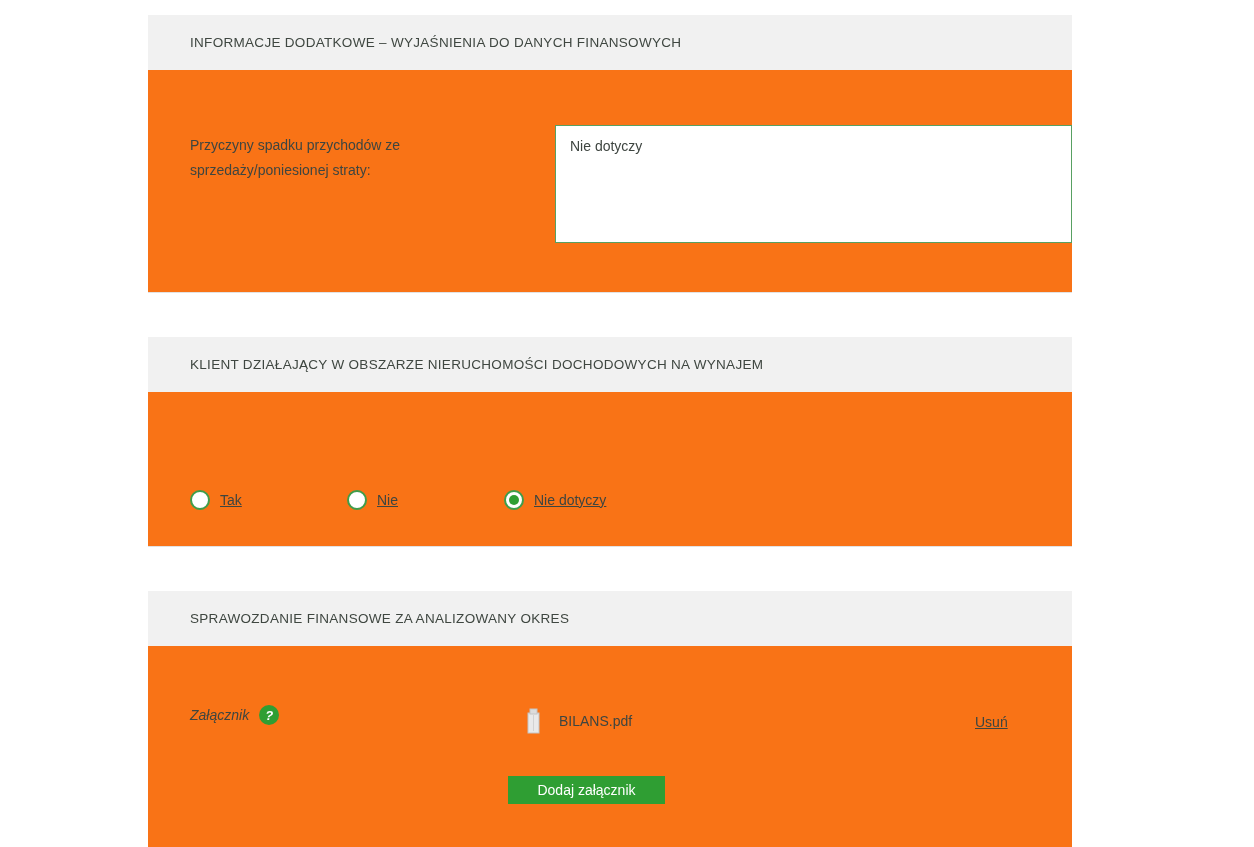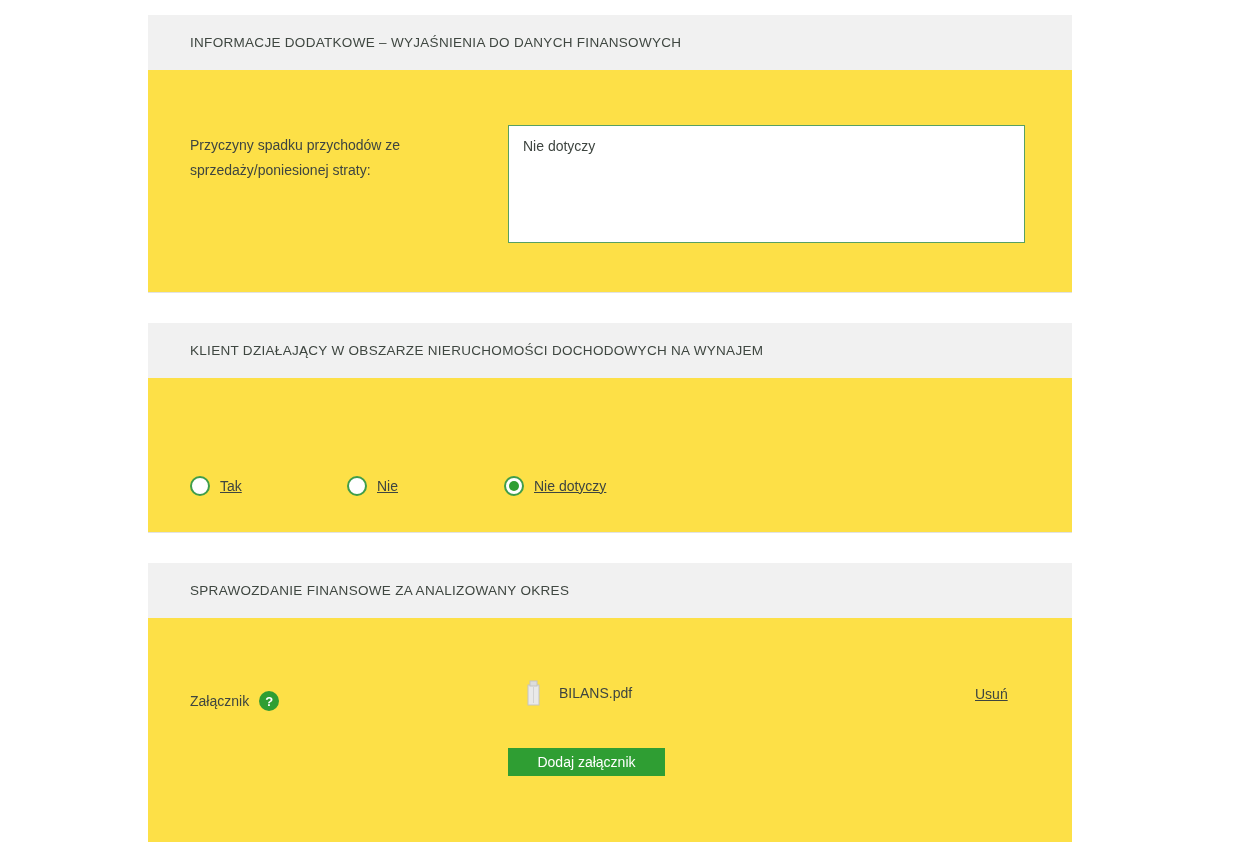--- a/index.html
+++ b/index.html
@@ -1,25 +1,25 @@
 <!DOCTYPE html>
 <html lang="pl"><head>
 <meta charset="utf-8">
 <style>
   * { margin:0; padding:0; box-sizing:border-box; }
   html,body { background:#ffffff; width:1254px; height:847px; overflow:hidden;
     font-family:"Liberation Sans", sans-serif; color:#3e4540; }
   .page { position:relative; width:924px; margin:15px 0 0 148px; }
 
-  section { margin-bottom:30px; }
+  section { margin-bottom:44px; }
   .sec-header {
     background:#f1f1f1; height:55px; display:flex; align-items:center;
     padding-left:42px; font-size:13.5px; letter-spacing:.3px; color:#3f4741;
   }
-  .sec-body { background:#fde047; border-bottom:1px solid #e2e2e2; position:relative; }
+  .sec-body { background:#f97316; border-bottom:1px solid #e2e2e2; position:relative;justify-content:space-between; }
 
   
   .body-info { height:223px; display:flex; padding:55px 0 0 42px; }
   .field-label { width:318px; font-size:14px; line-height:25px; padding-top:8px; }
   .field-textarea {
     width:517px; height:118px; background:#ffffff; border:1px solid #58a062;
     font-family:"Liberation Sans", sans-serif; font-size:14px; color:#3e4540;
     padding:12px 14px; resize:none; outline:none;
   }
 
@@ -33,21 +33,21 @@
     background:#ffffff; margin-right:10px; flex:none; position:relative;
   }
   .radio-group.selected .radio-circle::after {
     content:""; position:absolute; left:3px; top:3px; width:10px; height:10px;
     border-radius:50%; background:#2f9e33;
   }
   .radio-label { font-size:14px; }
 
   
   .body-sprawozdanie { height:224px; border-bottom:none; }
-  .attach-label-wrap { position:absolute; left:42px; top:73px; display:flex; align-items:center; font-size:14px; }
+  .attach-label-wrap { position:absolute; left:42px; top:59px; display:flex; align-items:center; font-size:14px;font-style:italic; }
   .help-icon {
     width:20px; height:20px; border-radius:50%; background:#2f9e33; color:#ffffff;
     font-size:13px; font-weight:bold; display:flex; align-items:center; justify-content:center;
     margin-left:10px; cursor:pointer;
   }
   .file-row { position:absolute; left:378px; top:62px; display:flex; align-items:center; }
   .file-icon { margin-right:18px; display:flex; }
   .file-name { font-size:14px; cursor:pointer; }
   .remove-link { position:absolute; left:827px; top:68px; font-size:14px; cursor:pointer;text-decoration:underline; }
   .add-btn {

